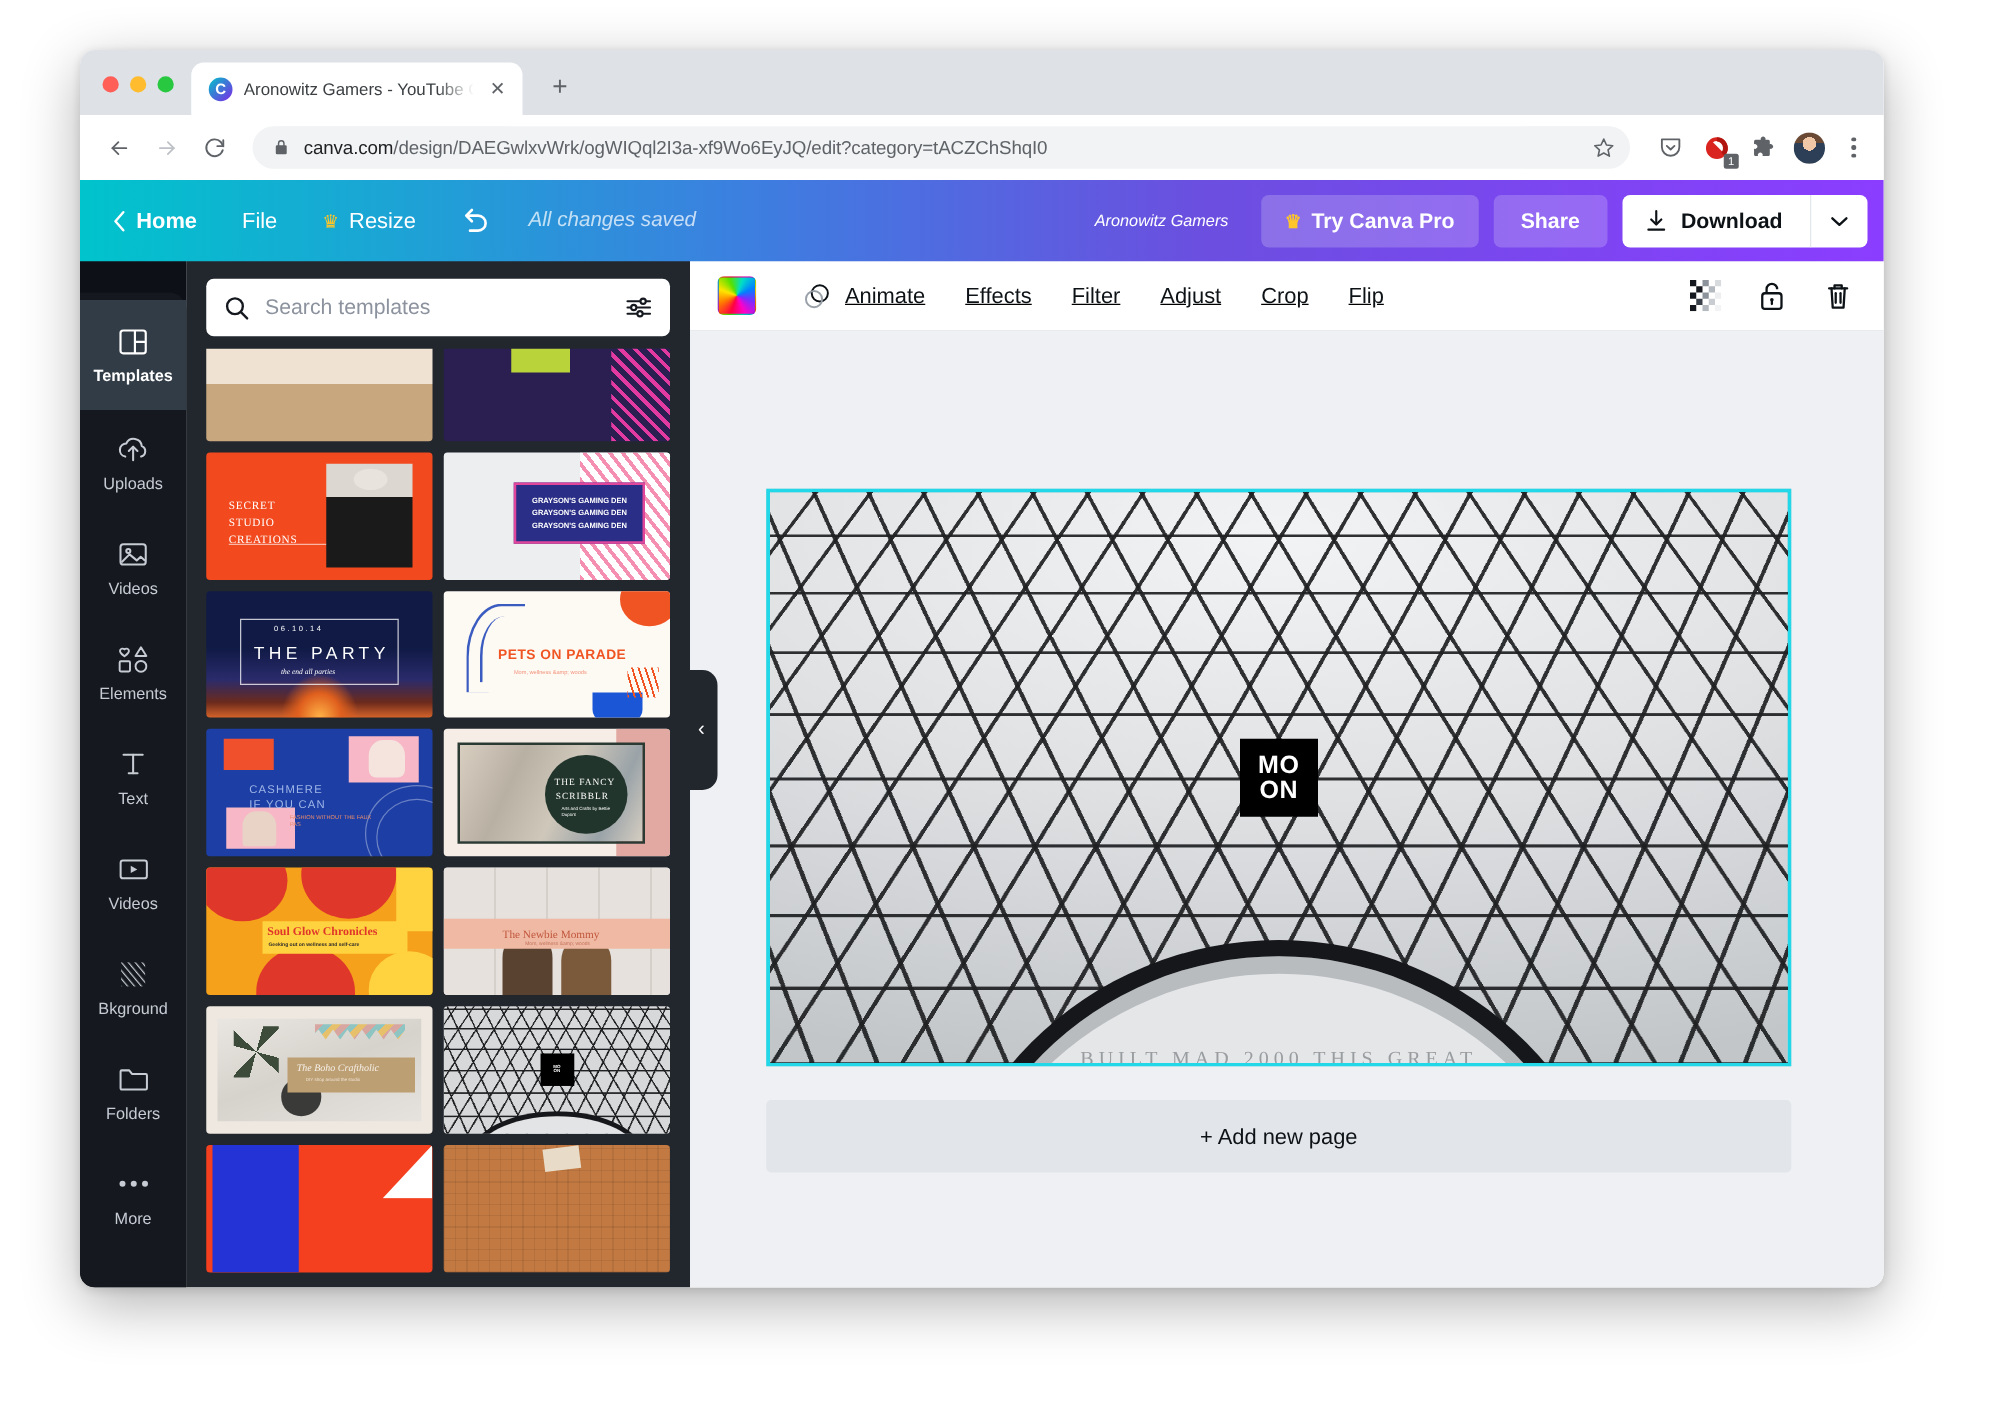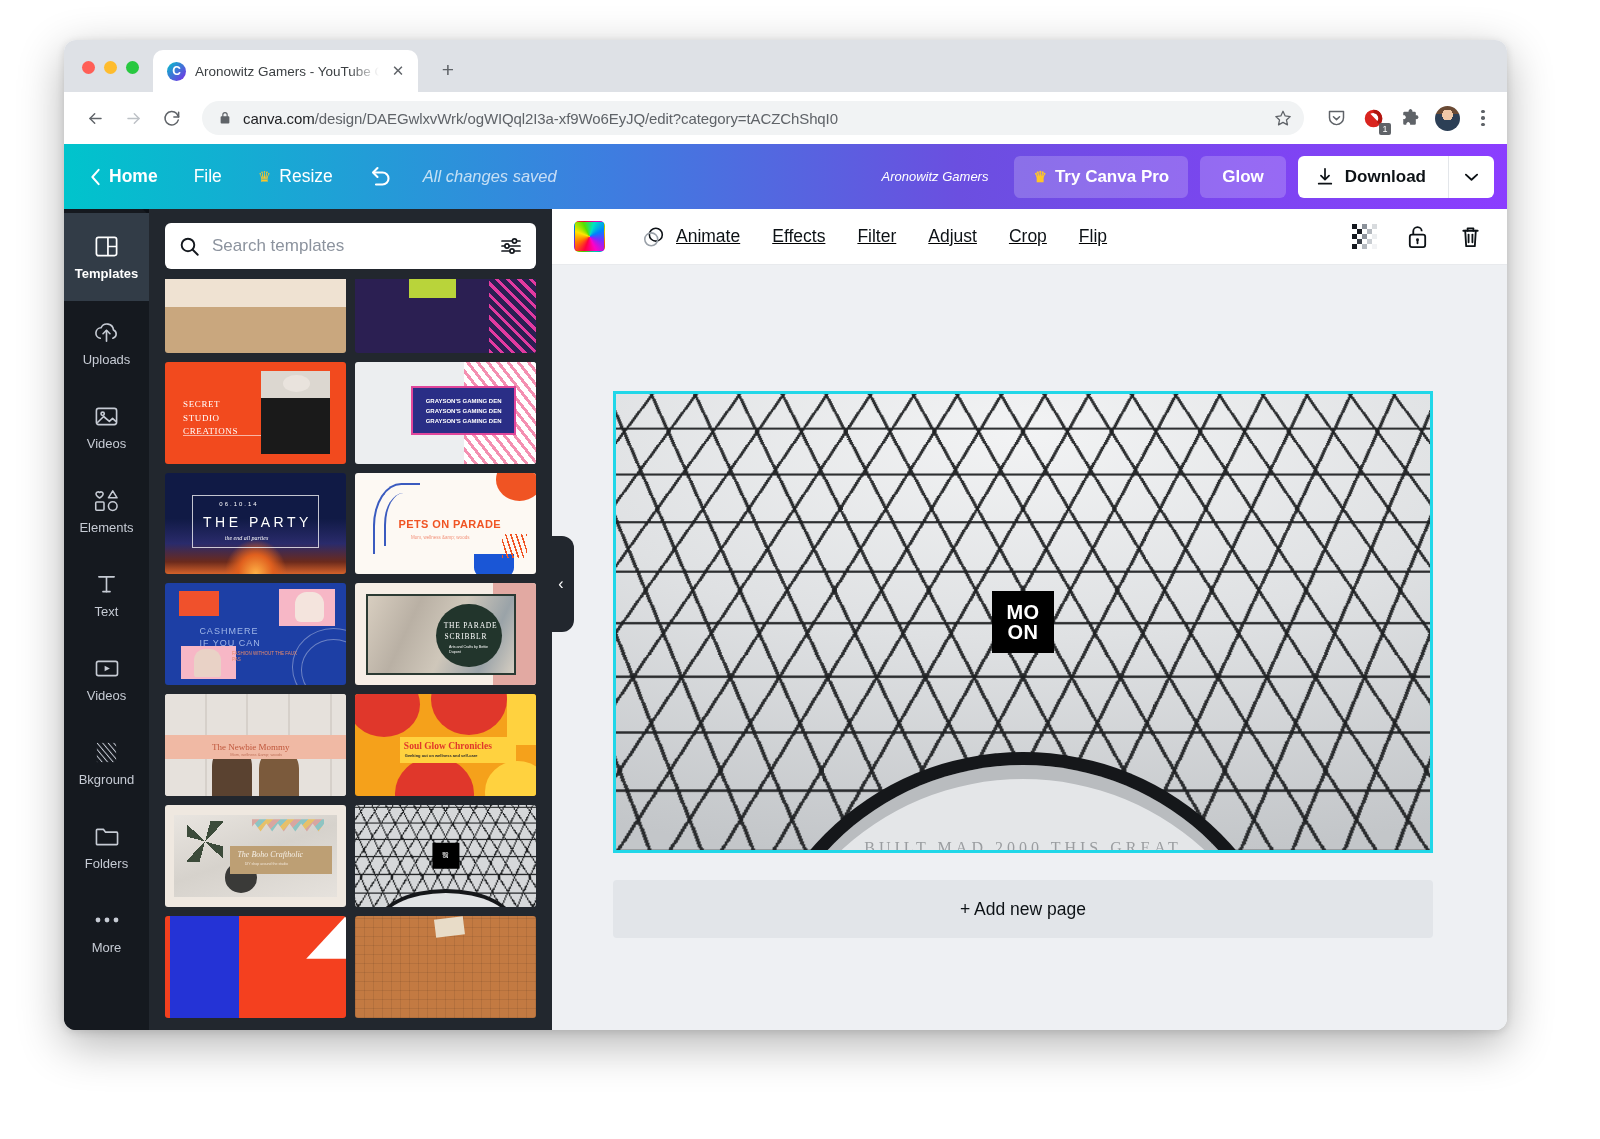--- a/index.html
+++ b/index.html
@@ -167,21 +167,21 @@
     padding: 11px 22px 11px 18px;
     display: flex; align-items: center; gap: 11px; white-space: nowrap;
   }
   .dl-caret {
     width: 46px; display: flex; align-items: center; justify-content: center;
     border-left: 1px solid #e3e6ea; color: #0d1216; font-size: 13px;
   }
 
   
   .rail {
-    width: 85px; padding-top: 63px;
+    width: 85px; padding-top: 90px;
     background: #0d1117;
     display: flex; flex-direction: column; align-items: flex-start;
     flex: none; z-index: 4;
   }
   .rail-inner { width: 85px; background:#15191f; border-radius: 0 14px 0 0; flex:1; padding-top: 6px; }
   .rail-item {
     width: 85px; height: 84px;
     display: flex; flex-direction: column;
     align-items: center; justify-content: center; gap: 7px;
     color: #c6cbd4; font-size: 13px;
@@ -416,21 +416,21 @@
         </div>
         <div class="saved">All changes saved</div>
       </div>
 
       <div class="ct-right">
         <div class="doc-title">Aronowitz Gamers</div>
         <div class="btn-pro">
           <span class="crown">♛</span>
           <span>Try Canva Pro</span>
         </div>
-        <div class="btn-share">Glow</div>
+        <div class="btn-share">Share</div>
         <div class="dl-group">
           <div class="btn-dl">
             <span>
               <svg width="18" height="19" viewBox="0 0 20 21" fill="none" stroke="#0d1216" stroke-width="1.9" stroke-linecap="round" stroke-linejoin="round">
                   <line x1="10" y1="2" x2="10" y2="13.5"></line>
                   <polyline points="5.5 9.5 10 14 14.5 9.5"></polyline>
                   <line x1="3" y1="18.5" x2="17" y2="18.5"></line>
                 </svg>
             </span>
             <span>Download</span>
@@ -628,43 +628,43 @@
             <div style="position:absolute;right:-11%;bottom:-15%;width:36%;height:60%;border-radius:50%;border:1px solid rgba(255,255,255,.35);"></div>
             <div class="tpl-txt" style="left:19%;top:41%;color:#9fb6e8;font-size:9px;letter-spacing:1px;">CASHMERE</div>
             <div class="tpl-txt" style="left:19%;top:53%;color:#9fb6e8;font-size:9px;letter-spacing:1px;">IF YOU CAN</div>
             <div class="tpl-txt" style="left:37%;top:66%;color:#e88a6c;font-size:4.5px;width:40%;line-height:1.5;">FASHION WITHOUT THE FAUX PAS</div>
           </div>
 
           <div class="tpl" style="background:#f6eee6;">
             <div style="position:absolute;right:0;top:0;width:24%;height:100%;background:#e2a9a2;"></div>
             <div style="position:absolute;left:6%;top:10%;width:83%;height:80%;background:linear-gradient(115deg,#d8cec0 0%,#b9b0a4 30%,#cfc7ba 55%,#9aa3a8 80%,#d6cec2 100%);border:2px solid #2b3a33;"></div>
             <div style="position:absolute;left:45%;top:20%;width:36%;height:62%;border-radius:50%;background:#22352c;"></div>
-            <div class="tpl-txt" style="left:49%;top:37%;font-size:7.5px;font-family:'Liberation Serif',serif;letter-spacing:.8px;">THE PARADE</div>
+            <div class="tpl-txt" style="left:49%;top:37%;font-size:7.5px;font-family:'Liberation Serif',serif;letter-spacing:.8px;">THE FANCY</div>
             <div class="tpl-txt" style="left:49.5%;top:48%;font-size:7.5px;font-family:'Liberation Serif',serif;letter-spacing:.8px;">SCRIBBLR</div>
             <div class="tpl-txt" style="left:52%;top:60%;font-size:3.6px;width:22%;line-height:1.6;">Arts and Crafts by Bettie Dupont</div>
-          </div>
-
-          <div class="tpl" style="background:#eae6e2;">
-            <div style="position:absolute;inset:0;background:repeating-linear-gradient(90deg,#e6e1dc 0 22%,#d6d0ca 22% 23%);"></div>
-            <div style="position:absolute;left:26%;bottom:0;width:22%;height:50%;background:#5a4230;border-radius:42% 42% 0 0;"></div>
-            <div style="position:absolute;left:52%;bottom:0;width:22%;height:46%;background:#7b5a3c;border-radius:42% 42% 0 0;"></div>
-            <div style="position:absolute;left:0;top:40%;width:100%;height:24%;background:#f0b9a4;"></div>
-            <div class="tpl-txt" style="left:26%;top:45.5%;color:#c0573c;font-size:9px;font-family:'Liberation Serif',serif;">The Newbie Mommy</div>
-            <div class="tpl-txt" style="left:36%;top:57%;color:#c0735c;font-size:4px;">Mom, wellness &amp;amp; woods</div>
           </div>
 
           <div class="tpl" style="background:#f5a11b;">
             <div style="position:absolute;left:-4%;top:-22%;width:40%;height:64%;border-radius:50%;background:#e0372b;"></div>
             <div style="position:absolute;right:16%;top:-30%;width:42%;height:70%;border-radius:50%;background:#e0372b;"></div>
             <div style="position:absolute;right:-6%;top:0;width:22%;height:50%;background:#ffd23f;"></div>
             <div style="position:absolute;left:22%;bottom:-34%;width:44%;height:72%;border-radius:50%;background:#e0372b;"></div>
             <div style="position:absolute;right:-8%;bottom:-26%;width:36%;height:60%;border-radius:50%;background:#ffd23f;"></div>
             <div style="position:absolute;left:25%;top:42%;width:64%;height:26%;background:#ffd23f;"></div>
             <div class="tpl-txt" style="left:27%;top:45%;color:#e0372b;font-size:9.5px;font-weight:bold;font-family:'Liberation Serif',serif;">Soul Glow Chronicles</div>
             <div class="tpl-txt" style="left:27.5%;top:58%;color:#2b2b2b;font-size:4px;font-weight:bold;">Geeking out on wellness and self-care</div>
+          </div>
+
+          <div class="tpl" style="background:#eae6e2;">
+            <div style="position:absolute;inset:0;background:repeating-linear-gradient(90deg,#e6e1dc 0 22%,#d6d0ca 22% 23%);"></div>
+            <div style="position:absolute;left:26%;bottom:0;width:22%;height:50%;background:#5a4230;border-radius:42% 42% 0 0;"></div>
+            <div style="position:absolute;left:52%;bottom:0;width:22%;height:46%;background:#7b5a3c;border-radius:42% 42% 0 0;"></div>
+            <div style="position:absolute;left:0;top:40%;width:100%;height:24%;background:#f0b9a4;"></div>
+            <div class="tpl-txt" style="left:26%;top:45.5%;color:#c0573c;font-size:9px;font-family:'Liberation Serif',serif;">The Newbie Mommy</div>
+            <div class="tpl-txt" style="left:36%;top:57%;color:#c0735c;font-size:4px;">Mom, wellness &amp;amp; woods</div>
           </div>
 
 
           <div class="tpl" style="background:#efe8e0;">
             <div style="position:absolute;left:5%;top:10%;right:5%;bottom:10%;background:linear-gradient(160deg,#e9e5e0 0%,#d6d2cc 48%,#e6e2dd 100%);"></div>
             <div style="position:absolute;left:12%;top:16%;width:20%;height:40%;background:conic-gradient(from 15deg,#3c4b3a 0 8%,transparent 8% 25%,#3c4b3a 25% 33%,transparent 33% 50%,#3c4b3a 50% 58%,transparent 58% 75%,#3c4b3a 75% 83%,transparent 83%);"></div>
             <div style="position:absolute;right:12%;top:14%;width:40%;height:12%;background:repeating-linear-gradient(135deg,#d8a6a0 0 5px,#8ec4c2 5px 10px,#e6c06a 10px 15px);clip-path:polygon(0 0,100% 0,100% 35%,92% 100%,84% 35%,76% 100%,68% 35%,60% 100%,52% 35%,44% 100%,36% 35%,28% 100%,20% 35%,12% 100%,4% 35%,0 60%);"></div>
             <div style="position:absolute;left:33%;bottom:14%;width:18%;height:30%;border-radius:50%;background:#3a3a38;"></div>
             <div style="position:absolute;left:36%;top:40%;width:56%;height:28%;background:#bd9f74;"></div>
             <div class="tpl-txt" style="left:40%;top:44%;color:#f5efe6;font-size:8px;font-style:italic;font-family:'Liberation Serif',serif;">The Boho Craftholic</div>

